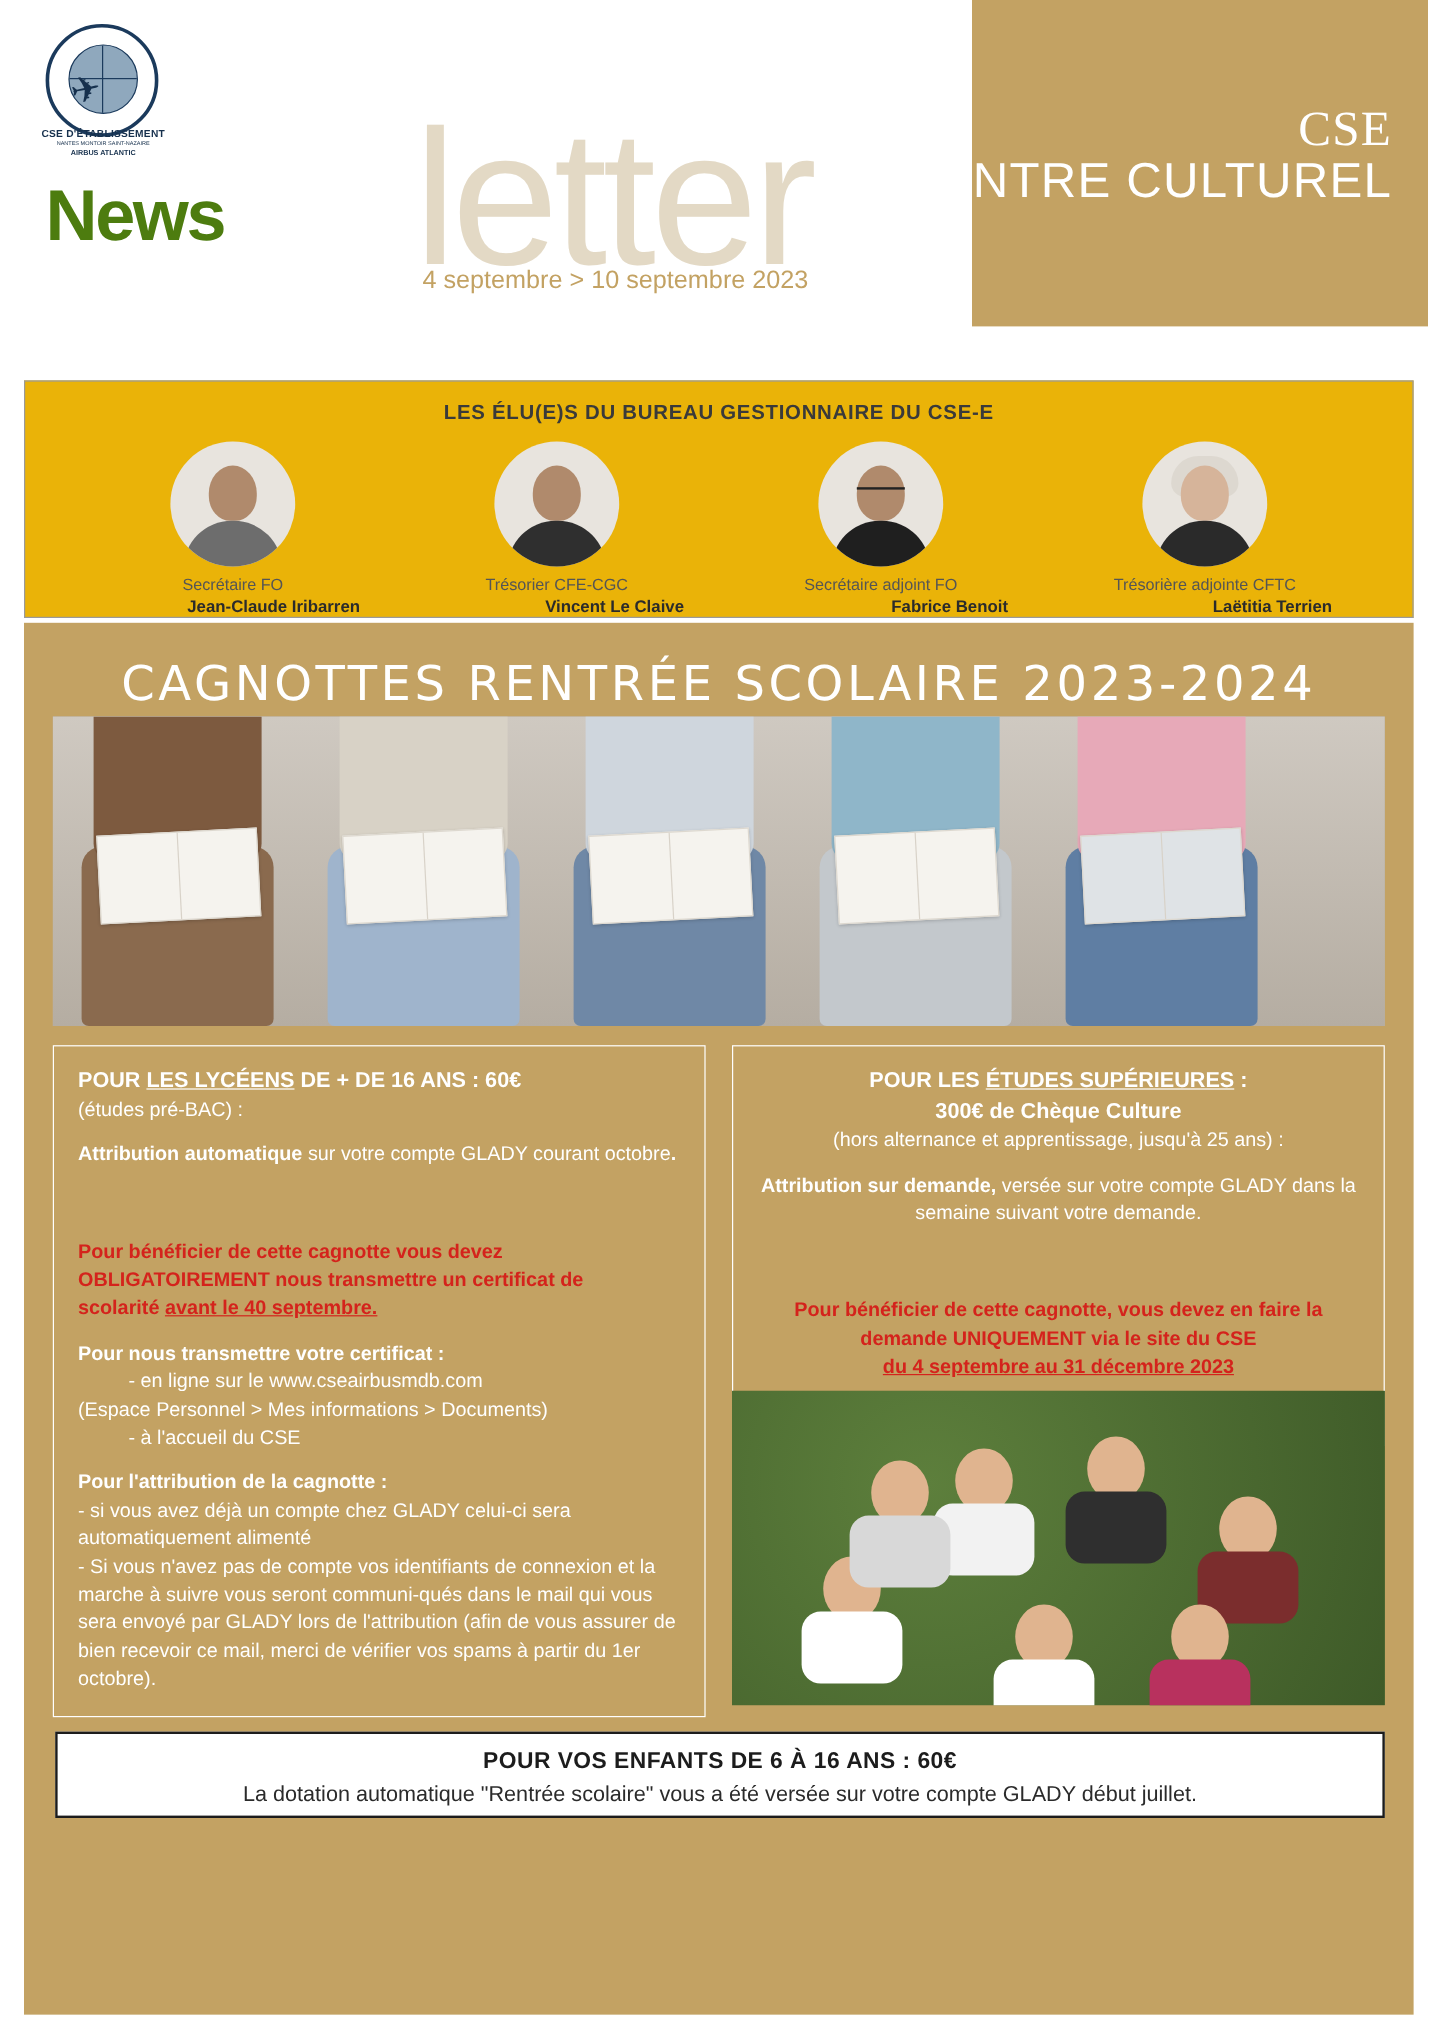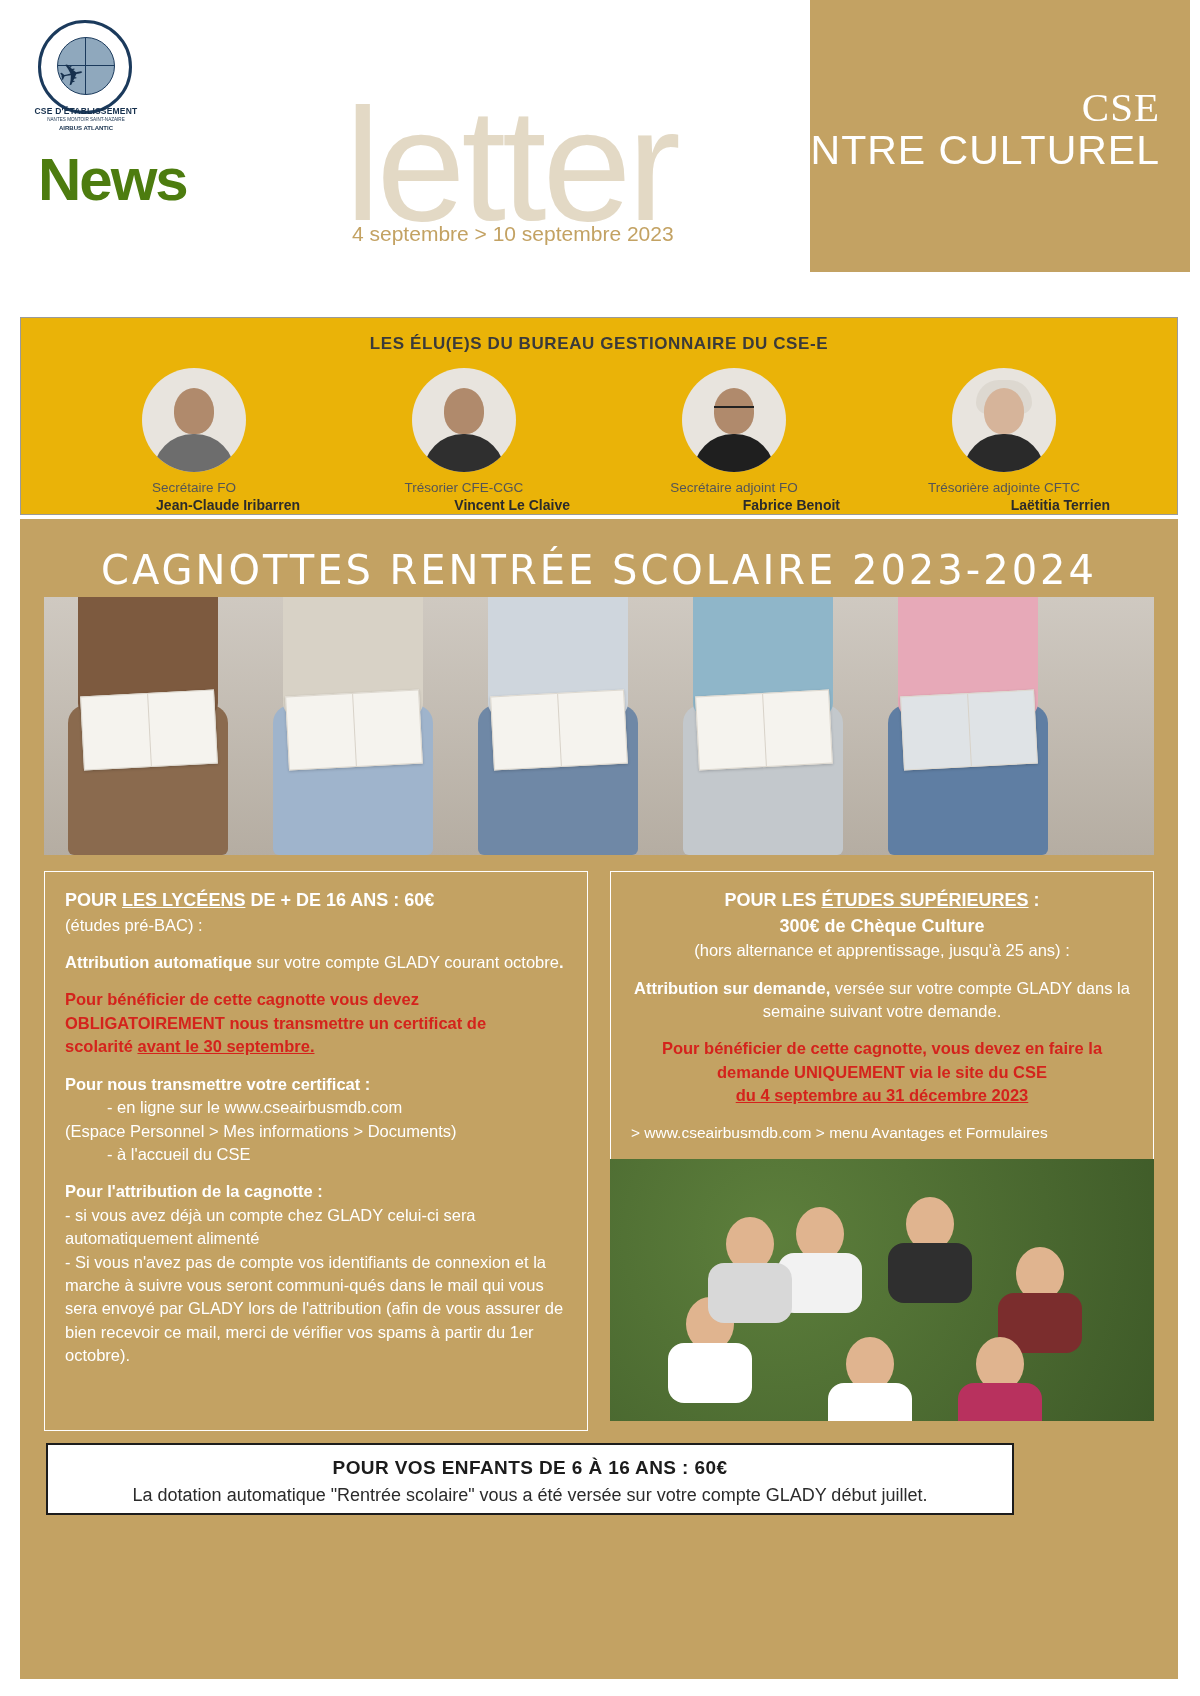--- a/index.html
+++ b/index.html
@@ -339,21 +339,21 @@
     border: 1px solid #ffffff;
     box-sizing: border-box;
     padding: 16px 20px 16px 20px;
     font-size: 16.5px;
     line-height: 1.42;
     color: #ffffff;
     text-align: center;
   }
   .b { font-weight: bold; }
   .u { text-decoration: underline; }
-  .red { color: #d4231c; font-weight: bold; }
+  .red { color: #d4231c; font-weight: bold; margin-top: 44px; }
   .hl-title {
     font-weight: bold;
     font-size: 18px;
     color: #ffffff;
   }
   .sp { height: 14px; }
   .indent { padding-left: 42px; }
   .link-line {
     text-align: left;
     font-size: 15.5px;
@@ -393,21 +393,21 @@
     left: 18px; top: 74px;
     width: 84px; height: 60px;
     border-radius: 16px;
   }
 
   
   .bottom-box {
     position: absolute;
     left: 46px;
     top: 1443px;
-    width: 968px;
+    width: 1108px;
     height: 72px;
     border: 2px solid #1c1c1c;
     background: #ffffff;
     box-sizing: border-box;
     text-align: center;
     padding-top: 12px;
   }
   .bottom-title {
     font-size: 19px;
     font-weight: bold;
@@ -539,21 +539,21 @@
     <div>(études pré-BAC) :</div>
     <div class="sp"></div>
     <div>
       <span class="b">Attribution automatique</span><span> sur votre compte GLADY courant octobre</span><span class="b">.</span>
     </div>
     <div class="sp"></div>
     <div class="red">
       <div>Pour bénéficier de cette cagnotte vous devez</div>
       <div>OBLIGATOIREMENT nous transmettre un certificat de</div>
       <div>
-        <span>scolarité </span><span class="u">avant le 30 septembre.</span>
+        <span>scolarité </span><span class="u">avant le 40 septembre.</span>
       </div>
     </div>
     <div class="sp"></div>
     <div class="b">Pour nous transmettre votre certificat :</div>
     <div class="indent">- en ligne sur le www.cseairbusmdb.com</div>
     <div>(Espace Personnel &gt; Mes informations &gt; Documents)</div>
     <div class="indent">- à l'accueil du CSE</div>
     <div class="sp"></div>
     <div class="b">Pour l'attribution de la cagnotte :</div>
     <div>- si vous avez déjà un compte chez GLADY celui-ci sera automatiquement alimenté</div>

